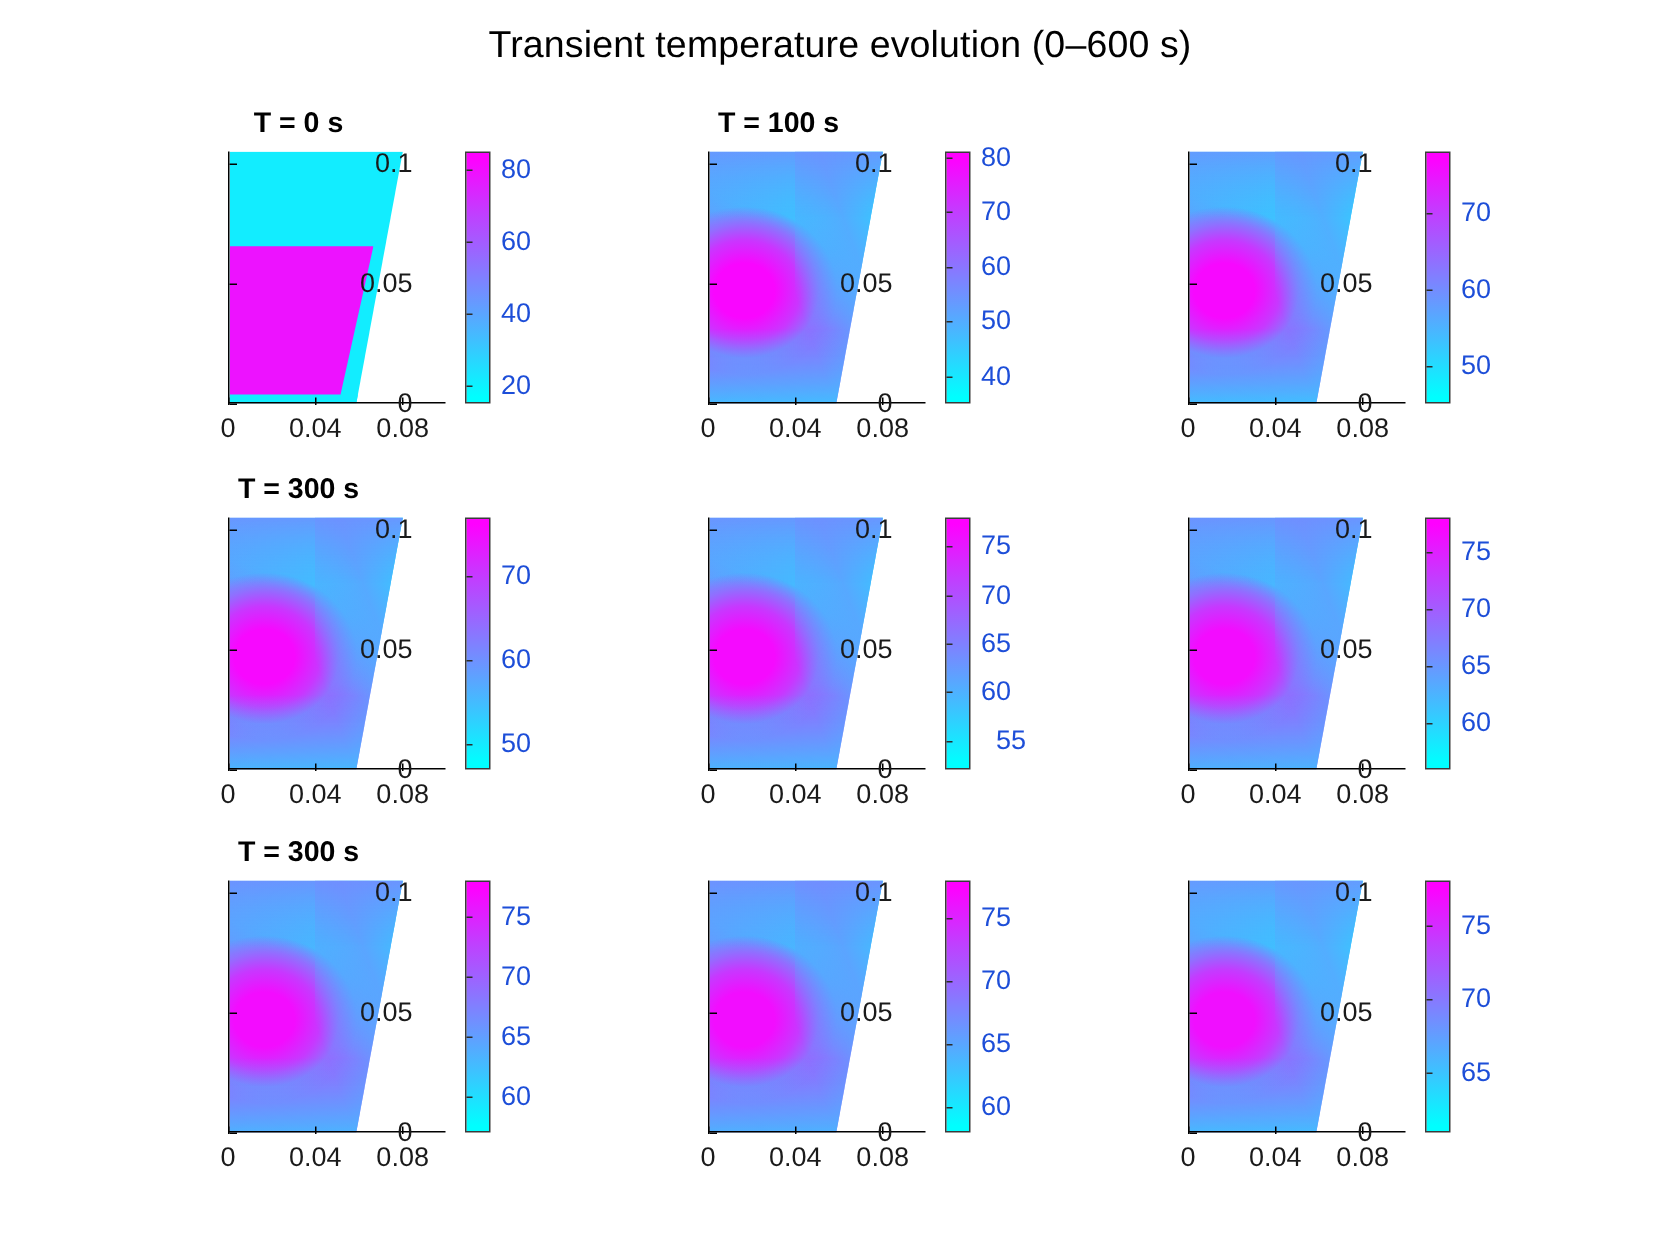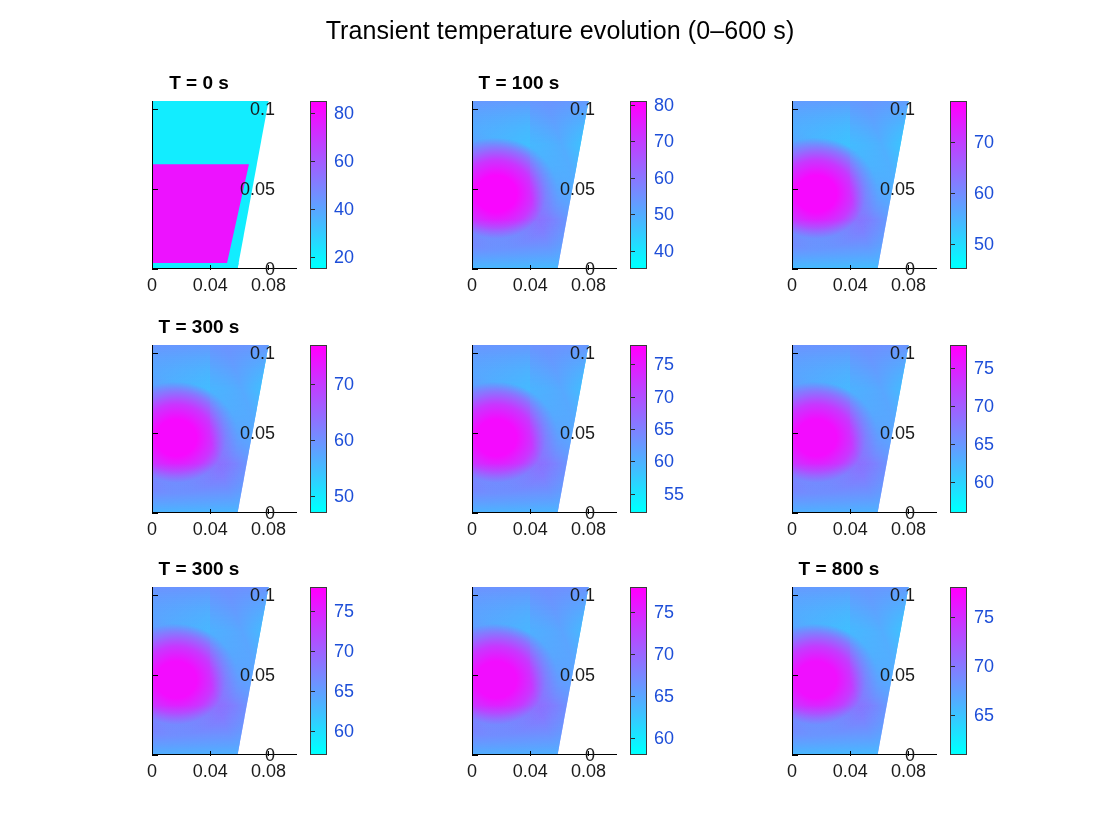--- a/index.html
+++ b/index.html
@@ -367,21 +367,20 @@
         <div class="cbar-tick" style="left: 211px; top: 180.2px; position: absolute;"></div>
         <div class="cbar-lab" style="left: 234px; top: 180.2px;">60</div>
         <div class="cbar-tick" style="left: 211px; top: 138.2px; position: absolute;"></div>
         <div class="cbar-lab" style="left: 234px; top: 138.2px;">65</div>
         <div class="cbar-tick" style="left: 211px; top: 96.2px; position: absolute;"></div>
         <div class="cbar-lab" style="left: 234px; top: 96.2px;">70</div>
         <div class="cbar-tick" style="left: 211px; top: 54.2px; position: absolute;"></div>
         <div class="cbar-lab" style="left: 234px; top: 54.2px;">75</div>
       </div>
       <div class="panel" style="left: 740px; top: 558px; width: 300px; height: 230px;">
-        <div class="panel-title">T = 800 s</div>
         <div class="axes">
           <div class="field">
             <div class="field-clip" style="clip-path: polygon(0% 0%, 88.89% 0%, 65% 100%, 0% 100%);">
               <div class="layerbase" style="background: linear-gradient(205deg, rgb(10, 245, 255) 0%, rgb(71, 184, 255) 38%, rgb(139, 116, 255) 62%, rgb(177, 78, 255) 100%);"></div>
               <div class="blob" style="left: -34%; top: 8%; width: 108%; height: 86%; background: radial-gradient(48% 42% at 48% 55%, rgb(240, 15, 255) 0%, rgb(240, 15, 255) 30%, rgb(195, 60, 255) 55%, rgb(139, 116, 255) 74%, rgba(0, 0, 0, 0) 92%);"></div>
               <div class="blob" style="right: -6%; top: -6%; width: 62%; height: 112%; background: linear-gradient(250deg, rgb(15, 240, 255) 0%, rgb(83, 173, 255) 46%, rgba(0, 0, 0, 0) 80%);"></div>
               <div class="blob" style="left: 0%; bottom: -4%; width: 100%; height: 34%; background: linear-gradient(to top, rgb(56, 200, 255) 0%, rgba(0, 0, 0, 0) 100%);"></div>
               <div class="blob" style="left: 0%; top: -4%; width: 100%; height: 30%; background: linear-gradient(rgb(110, 146, 255) 0%, rgba(0, 0, 0, 0) 100%);"></div>
             </div>
           </div>

